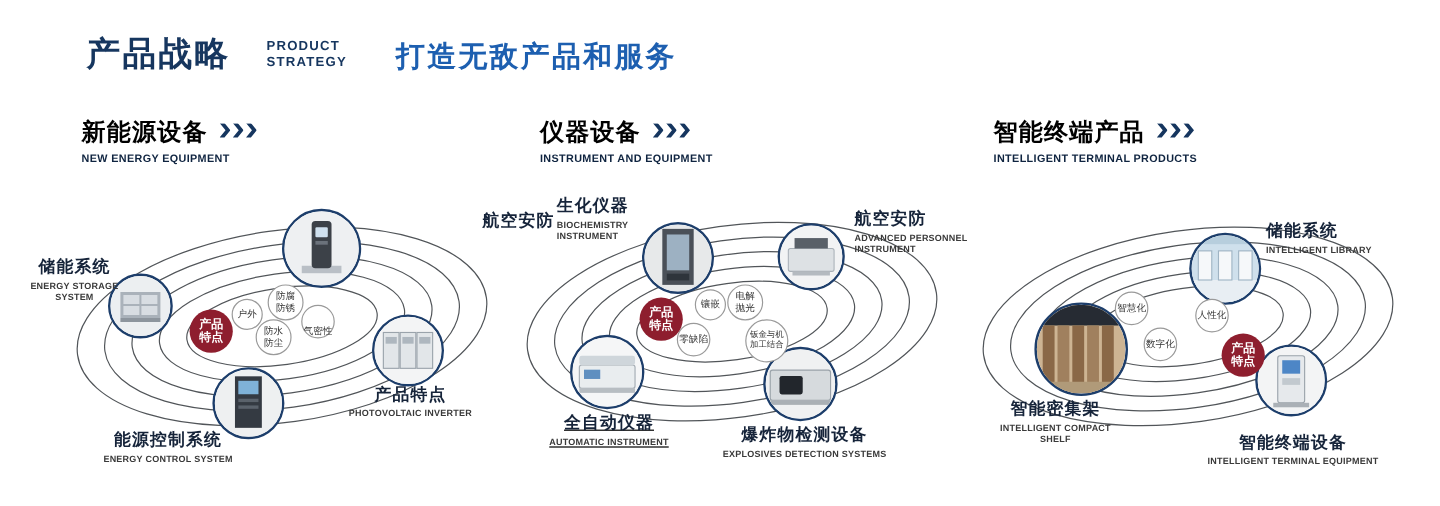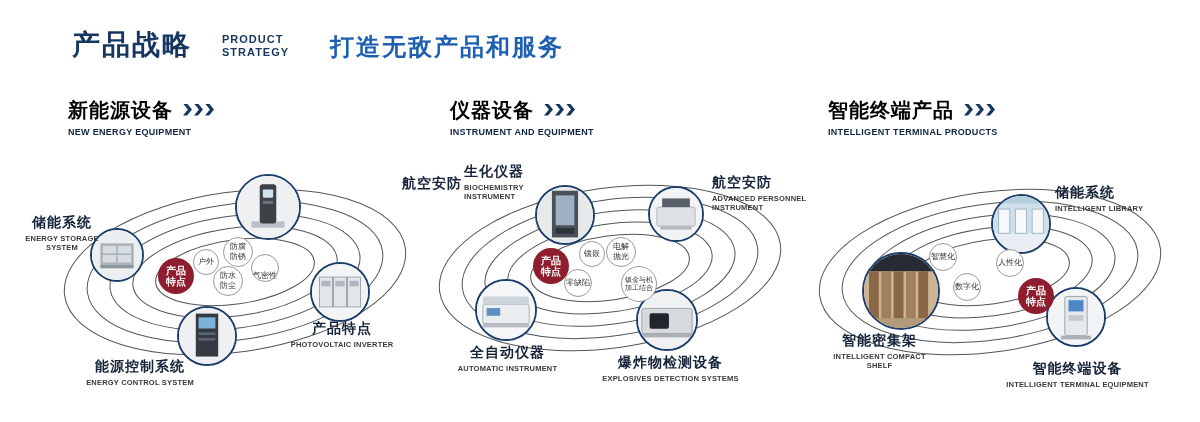--- a/index.html
+++ b/index.html
@@ -189,21 +189,21 @@
 
   <div class="node-circle" style="left:475px;top:279px;width:62px;height:62px;">
     <svg viewBox="0 0 60 60">
       <rect width="60" height="60" fill="#f5f6f7"></rect>
         <rect x="6" y="24" width="48" height="20" rx="2" fill="#e9edef" stroke="#a5adb4"></rect>
       <rect x="6" y="16" width="48" height="8" rx="2" fill="#cfd6db"></rect>
         <rect x="10" y="28" width="14" height="8" fill="#5f8fc0"></rect>
       <rect x="6" y="44" width="48" height="4" fill="#b7bdc2"></rect>
     </svg>
   </div>
-  <div class="label-block" style="left:450px;top:344px;width:115px;">
+  <div class="label-block" style="left:450px;top:344px;width:115px;text-decoration:underline;">
     <span class="lb-cn">全自动仪器</span>
     <span class="lb-en">AUTOMATIC INSTRUMENT</span>
   </div>
 
   <div class="node-circle" style="left:636px;top:289px;width:62px;height:62px;">
     <svg viewBox="0 0 60 60">
       <rect width="60" height="60" fill="#f0f1f2"></rect>
         <rect x="4" y="18" width="52" height="26" rx="2" fill="#d6dadd" stroke="#9aa2a9"></rect>
       <rect x="12" y="23" width="20" height="16" rx="2" fill="#22262c"></rect>
         <rect x="4" y="44" width="52" height="4" fill="#aab0b5"></rect>

